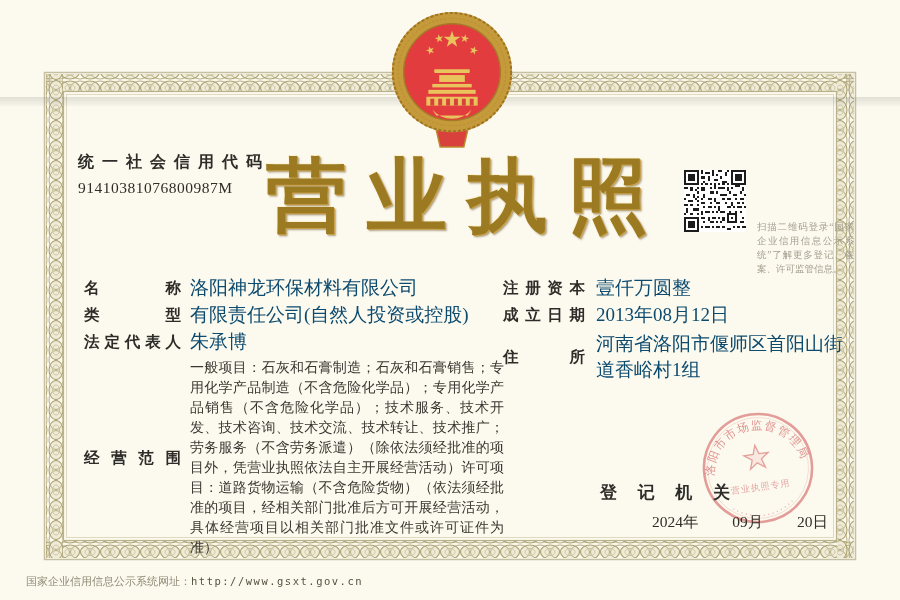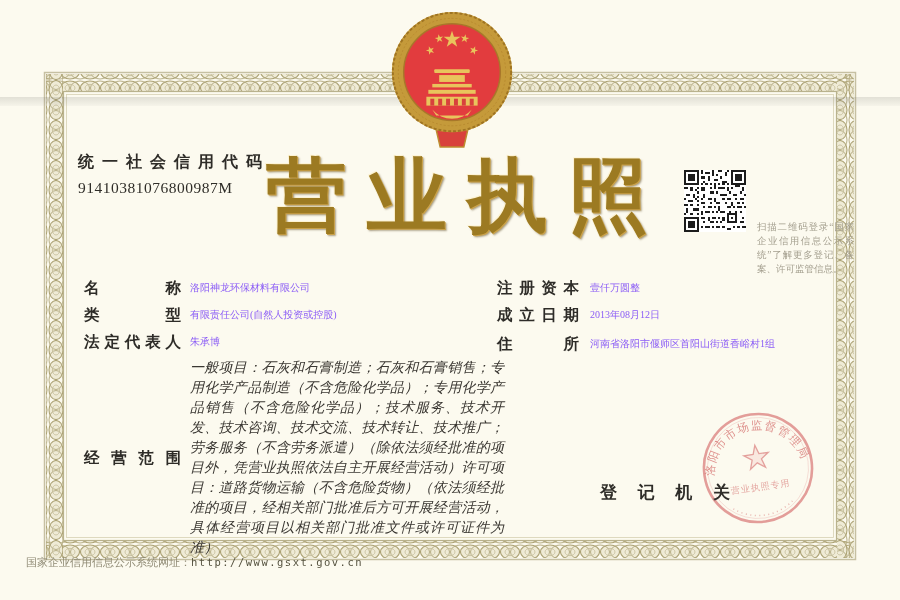--- a/index.html
+++ b/index.html
@@ -30,34 +30,34 @@
   .qr{left:684px;top:170px;width:62px;height:62px;z-index:4;}
   .qrcap{left:757px;top:172px;width:97px;z-index:4;
     font-size:9.5px;line-height:14px;color:#a39e8e;text-align:justify;margin-top:48px;}
   
   .colL{left:84px;top:277px;width:420px;z-index:4;}
   .colR{left:497px;top:277px;width:350px;z-index:4;}
   .row{display:flex;align-items:center;margin-bottom:5px;}
   .flab{font-family:"Liberation Sans", sans-serif;font-weight:700;font-size:15.5px;line-height:22px;
         color:#2e2c28;text-align:justify;text-align-last:justify;text-justify:inter-ideograph;flex:0 0 auto;}
   .colL .flab{width:97px;margin-right:9px;}
-  .colR .flab{width:82px;margin-right:11px;}
-  .fval{font-size:10px;line-height:22px;color:#8b5cf6;}
-  .scope{width:324px;font-size:14px;line-height:20px;text-align:justify;color:#3a3732;font-style:italic;}
+  .colR .flab{width:82px;margin-right:11px;margin-left:6px;}
+  .fval{font-size:19px;line-height:22px;color:#0c4a6e;}
+  .scope{width:324px;font-size:14px;line-height:20px;text-align:justify;color:#3a3732;}
   .addr{width:252px;line-height:26px;}
   
   .reg{left:600px;top:481px;width:130px;z-index:5;
     font-family:"Liberation Sans", sans-serif;font-weight:700;font-size:17px;color:#2e2c28;
     text-align:justify;text-align-last:justify;}
   .date{left:652px;top:512px;width:176px;display:flex;justify-content:space-between;z-index:5;
     font-size:15.5px;color:#2f2d28;}
   
   .seal{left:698px;top:408px;width:120px;height:120px;z-index:4;opacity:.8;filter:blur(.4px);}
   
-  .footL{left:26px;top:552px;z-index:4;white-space:nowrap;}
+  .footL{left:26px;top:571px;z-index:4;white-space:nowrap;}
   .footL .t{font-size:11px;color:#8f8a74;}
   .footL .u{font-family:"DejaVu Sans Mono", monospace;font-size:10.5px;letter-spacing:1.5px;color:#55523f;}
   .footR{left:705px;top:573px;z-index:4;font-size:11px;letter-spacing:1px;color:#8f8a74;white-space:nowrap;}
 </style>
 </head>
 <body>
 
 <div class="license">
 
   <svg class="abs frame" width="900" height="600" viewBox="0 0 900 600">
@@ -295,18 +295,23 @@
       <text font-size="11.5" letter-spacing="1.5" fill="rgba(205,85,85,.8)" font-family="Liberation Serif, serif">
         <textPath href="#sealArc" startOffset="4">洛阳市市场监督管理局</textPath>
       </text>
       <path d="M60,37 L62.9,45.9 L72.3,45.9 L64.7,51.4 L67.6,60.3 L60,54.8 L52.4,60.3 L55.3,51.4 L47.7,45.9 L57.1,45.9 Z" fill="rgba(235,160,160,.25)" stroke="rgba(210,95,95,.7)" stroke-width="1.3"></path>
       <text x="60" y="82" text-anchor="middle" font-size="9" letter-spacing="1" fill="rgba(205,85,85,.65)" font-family="Liberation Serif, serif">营业执照专用</text>
       <path d="M 30 97 A 48 48 0 0 0 90 97" fill="none" stroke="rgba(210,95,95,.55)" stroke-width="1.5" stroke-dasharray="1 3.5"></path>
     </g>
   </svg>
 
   <div class="abs reg">登记机关</div>
+  <div class="abs date">
+    <span>2024年</span>
+    <span>09月</span>
+    <span>20日</span>
+  </div>
 
   <div class="abs footL">
     <span class="t">国家企业信用信息公示系统网址：</span><span class="u">http://www.gsxt.gov.cn</span>
   </div>
 
 </div>
 
 </body></html>

